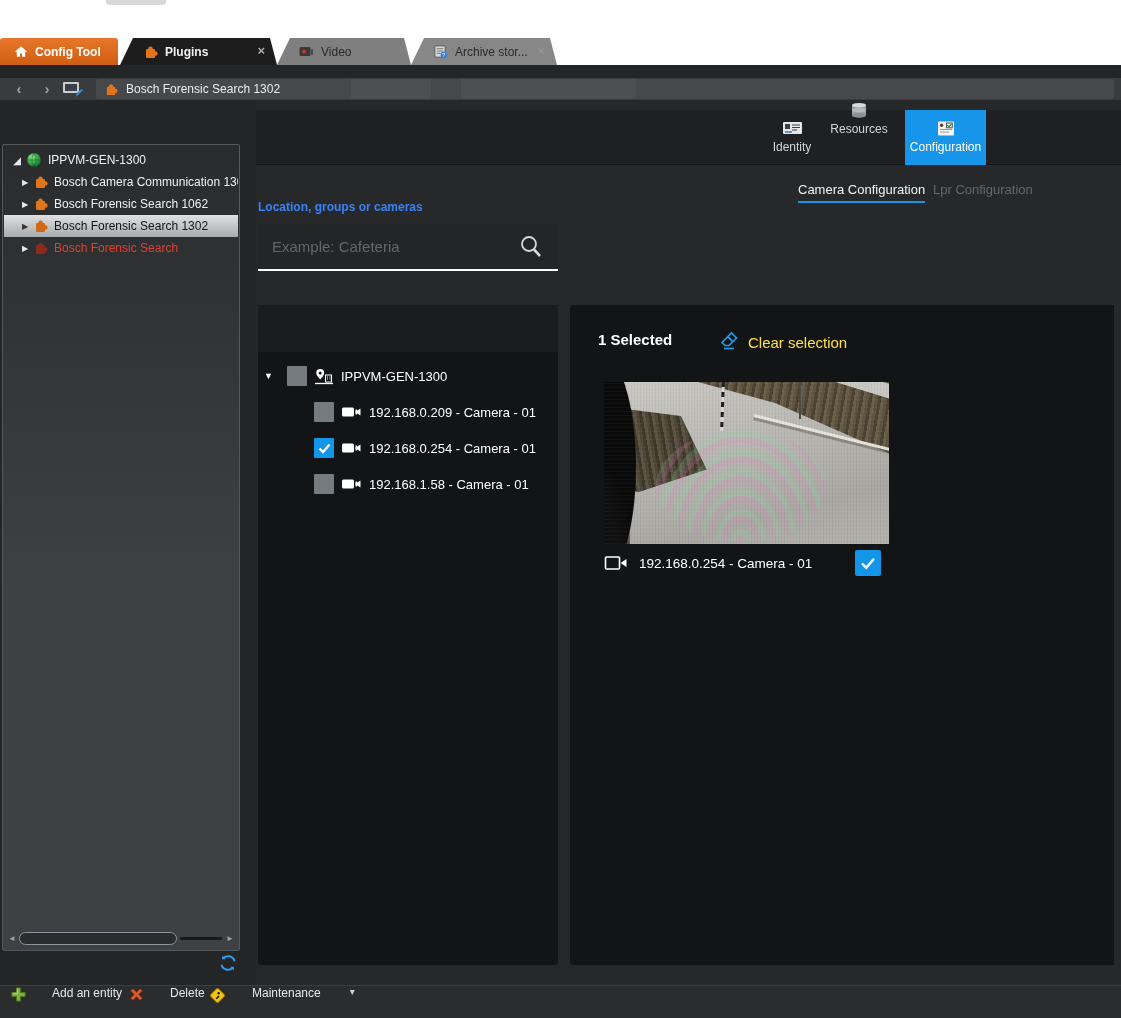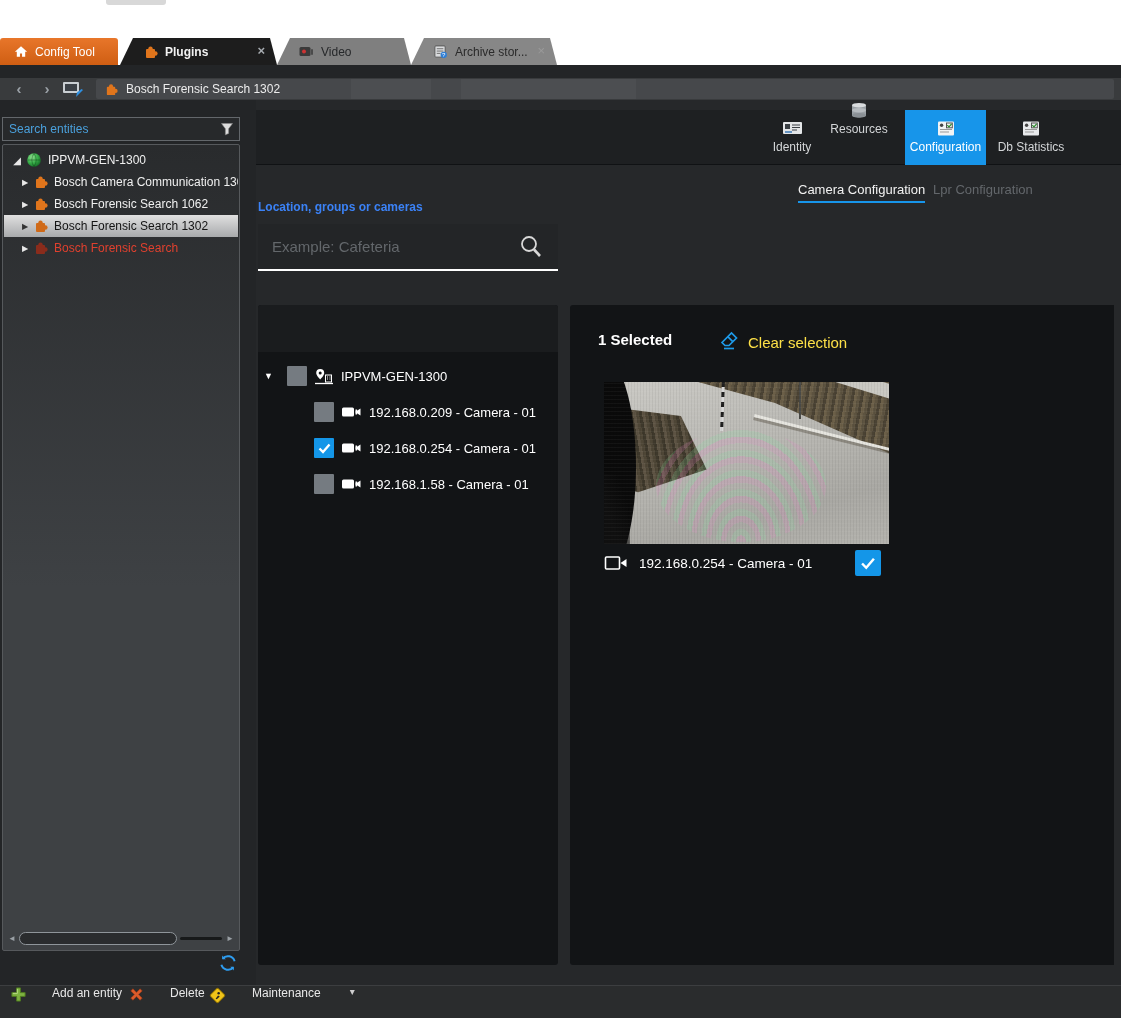--- a/index.html
+++ b/index.html
@@ -5,21 +5,21 @@
   *{margin:0;padding:0;box-sizing:border-box}
   body{background:#fff;font-family:"Liberation Sans",sans-serif}
   .screen{position:relative;width:1121px;height:1018px;background:#26282a;overflow:hidden}
   .abs{position:absolute}
 
   
   .topstrip{left:0;top:0;width:1121px;height:38px;background:#ffffff}
   .top-artifact{left:106px;top:0;width:60px;height:5px;background:#d8d8d8;border-radius:0 0 3px 3px}
   .tabbar{left:0;top:38px;width:1121px;height:27px;background:#ffffff}
   .apptab{position:absolute;top:0;height:27px;display:flex;align-items:center;gap:7px;font-size:12px;cursor:default}
-  .tab-config{left:0;width:118px;background:linear-gradient(#e8762a,#cf5e13);border-radius:3px 3px 0 0;color:#fff;font-weight:normal;padding-left:14px}
+  .tab-config{left:0;width:118px;background:linear-gradient(#e8762a,#cf5e13);border-radius:3px 3px 0 0;color:#fff;font-weight:bold;padding-left:14px}
   .tab-plugins{left:120px;width:157px;background:#1d1d1d;color:#f2f2f2;font-weight:bold;padding-left:24px;clip-path:polygon(13px 0,calc(100% - 7px) 0,100% 100%,0 100%)}
   .tab-video{left:277px;width:134px;background:#7f7f7f;color:#26282a;padding-left:22px;clip-path:polygon(13px 0,calc(100% - 7px) 0,100% 100%,0 100%)}
   .tab-archive{left:411px;width:146px;background:#878787;color:#2a2a2a;padding-left:22px;clip-path:polygon(13px 0,calc(100% - 7px) 0,100% 100%,0 100%)}
   .tab-close{position:absolute;right:12px;top:5px;font-size:13px;color:#a7acb1;line-height:16px}
   .tab-close.dim{color:#9a9a9a}
 
   
   .understrip{left:0;top:65px;width:1121px;height:13px;background:#232527}
   .navbar{left:0;top:78px;width:1121px;height:22px;background:#393b3d}
   .navchev{position:absolute;top:3px;width:18px;height:16px;color:#9aa0a6;font-size:15px;font-weight:bold;text-align:center;line-height:15px}
@@ -161,26 +161,20 @@
             <circle cx="11.4" cy="8.5" r="2.2"></circle>
           </g>
         </svg>
       <span>Bosch Forensic Search 1302</span>
       <div class="crumb-ghost" style="left:255px;width:80px"></div>
       <div class="crumb-ghost" style="left:365px;width:175px"></div>
     </div>
   </div>
 
   <div class="abs sidebar">
-    <div class="sb-search">
-      <input type="text" readonly="" value="Search entities" style="">
-      <svg width="14" height="14" viewBox="0 0 14 14" style="margin-right:5px">
-          <path d="M1.5 1.5h11L8.6 6.8v4.6l-3.2 1.4V6.8z" fill="#dcdcdc" stroke="#8a8a8a" stroke-width=".6"></path>
-        </svg>
-    </div>
 
     <div class="sb-treebox">
       <div class="srow" style="top:4px;padding-left:6px">
         <span class="arr" style="font-size:10px">◢</span>
         <span class="ico">
           <svg width="16" height="16" viewBox="0 0 16 16">
               <defs>
                 <radialGradient id="gg" cx="35%" cy="30%" r="75%">
                   <stop offset="0%" stop-color="#8fe08f"></stop>
                   <stop offset="55%" stop-color="#39b04a"></stop>
@@ -290,32 +284,20 @@
         <svg width="20" height="17" viewBox="0 0 20 17">
           <rect x="2" y="1.5" width="16" height="14" rx="1" fill="#f2f3f4"></rect>
           <circle cx="5.6" cy="5.2" r="1.7" fill="#444"></circle>
           <rect x="10.5" y="3" width="5.8" height="4.8" fill="none" stroke="#555"></rect>
           <path d="M11.3 5.2l1.7 1.7 2.6-3" stroke="#2a8d2a" fill="none" stroke-width="1.2"></path>
           <path d="M4 9.5h12M4 12h9" stroke="#999"></path>
         </svg>
       </span>
     <span class="mlabel">Configuration</span>
   </div>
-  <div class="mtab abs" style="left:986px;top:110px;width:90px">
-    <span class="mico">
-        <svg width="20" height="17" viewBox="0 0 20 17">
-          <rect x="2" y="1.5" width="16" height="14" rx="1" fill="#e8eaec"></rect>
-          <circle cx="5.6" cy="5.2" r="1.7" fill="#444"></circle>
-          <rect x="10.5" y="3" width="5.8" height="4.8" fill="none" stroke="#555"></rect>
-          <path d="M11.3 5.2l1.7 1.7 2.6-3" stroke="#2a8d2a" fill="none" stroke-width="1.2"></path>
-          <path d="M4 9.5h12M4 12h9" stroke="#999"></path>
-        </svg>
-      </span>
-    <span class="mlabel">Db Statistics</span>
-  </div>
 
   <div class="abs content">
     <span class="subtab on" style="left:542px;top:16px">Camera Configuration</span>
     <div class="subtab-underline" style="left:542px;top:35px;width:127px"></div>
     <span class="subtab off" style="left:677px;top:16px">Lpr Configuration</span>
 
     <div class="loclabel">Location, groups or cameras</div>
     <div class="locsearch">
       <input type="text" placeholder="Example: Cafeteria" style="">
       <span class="mag">

